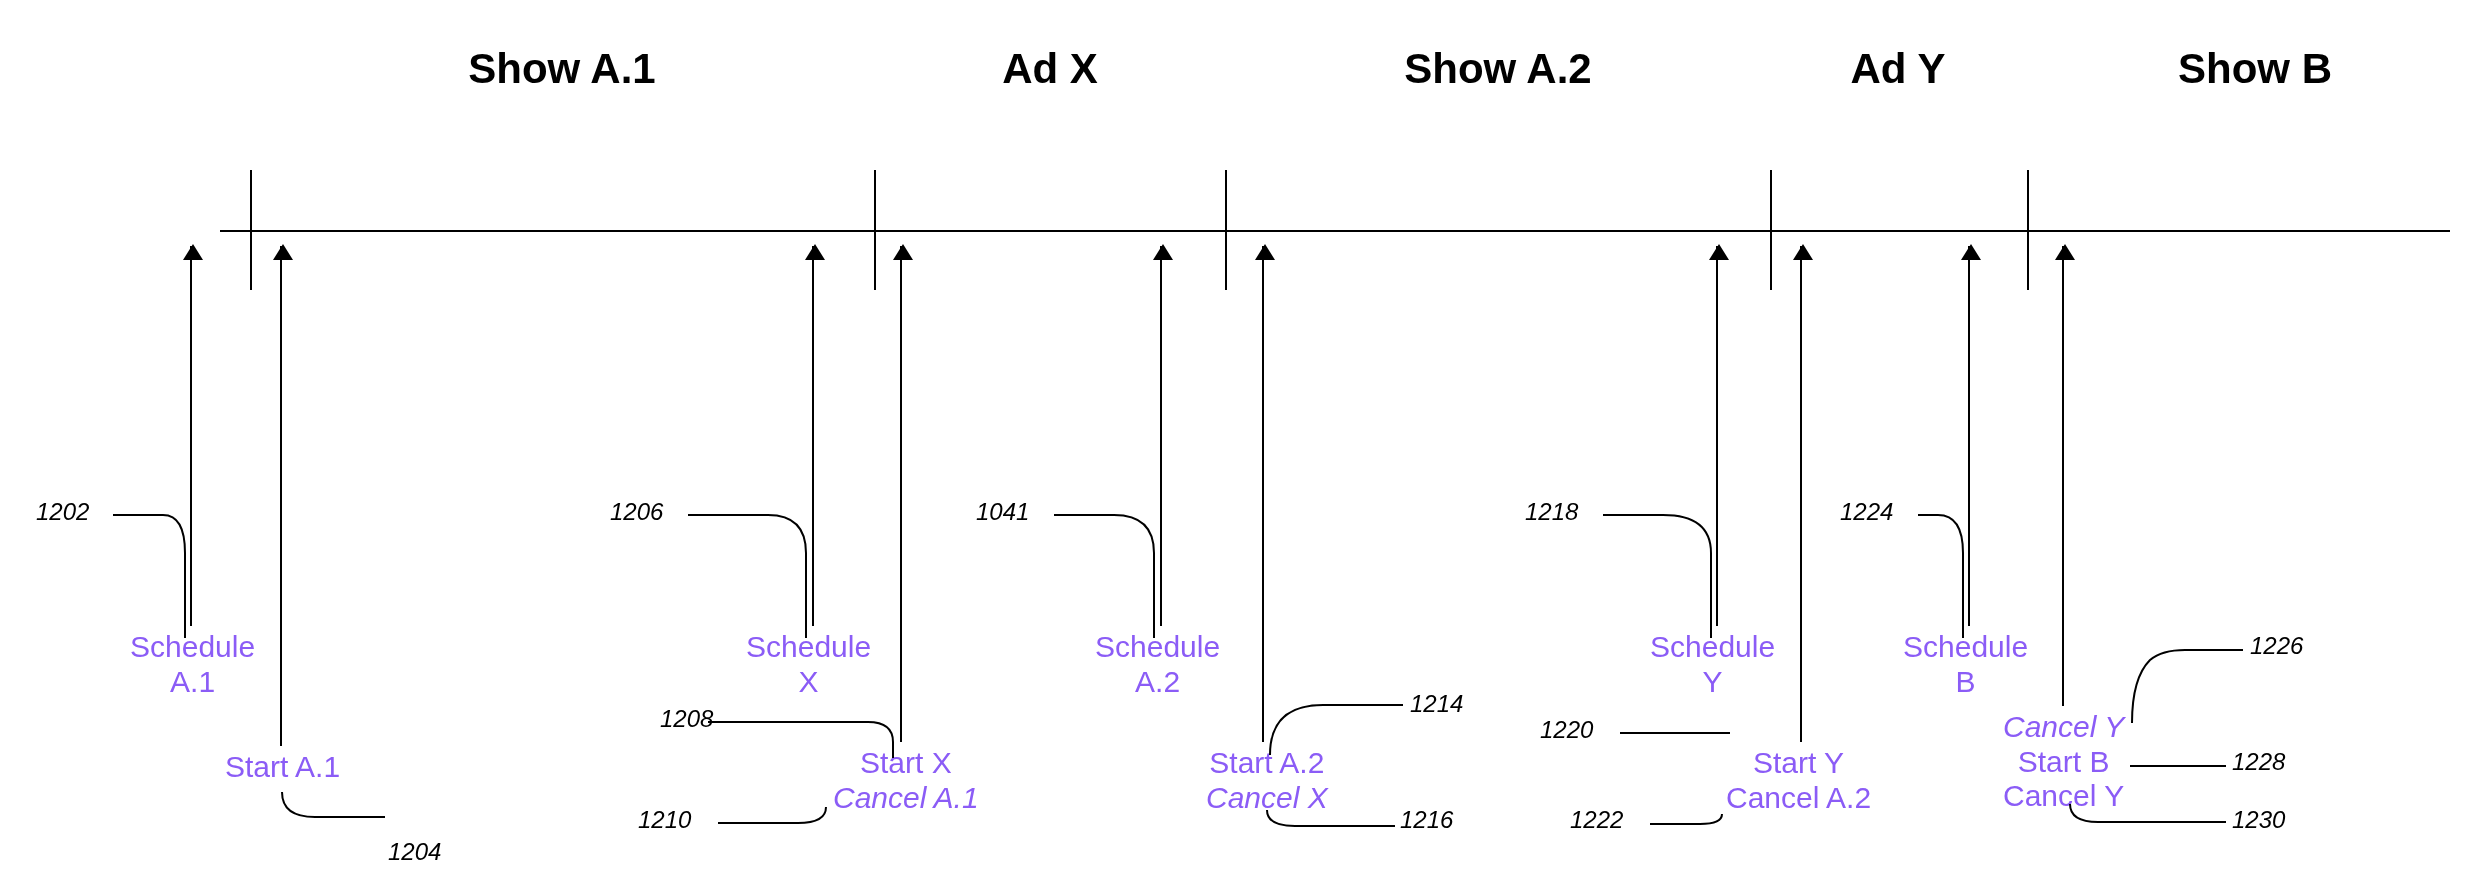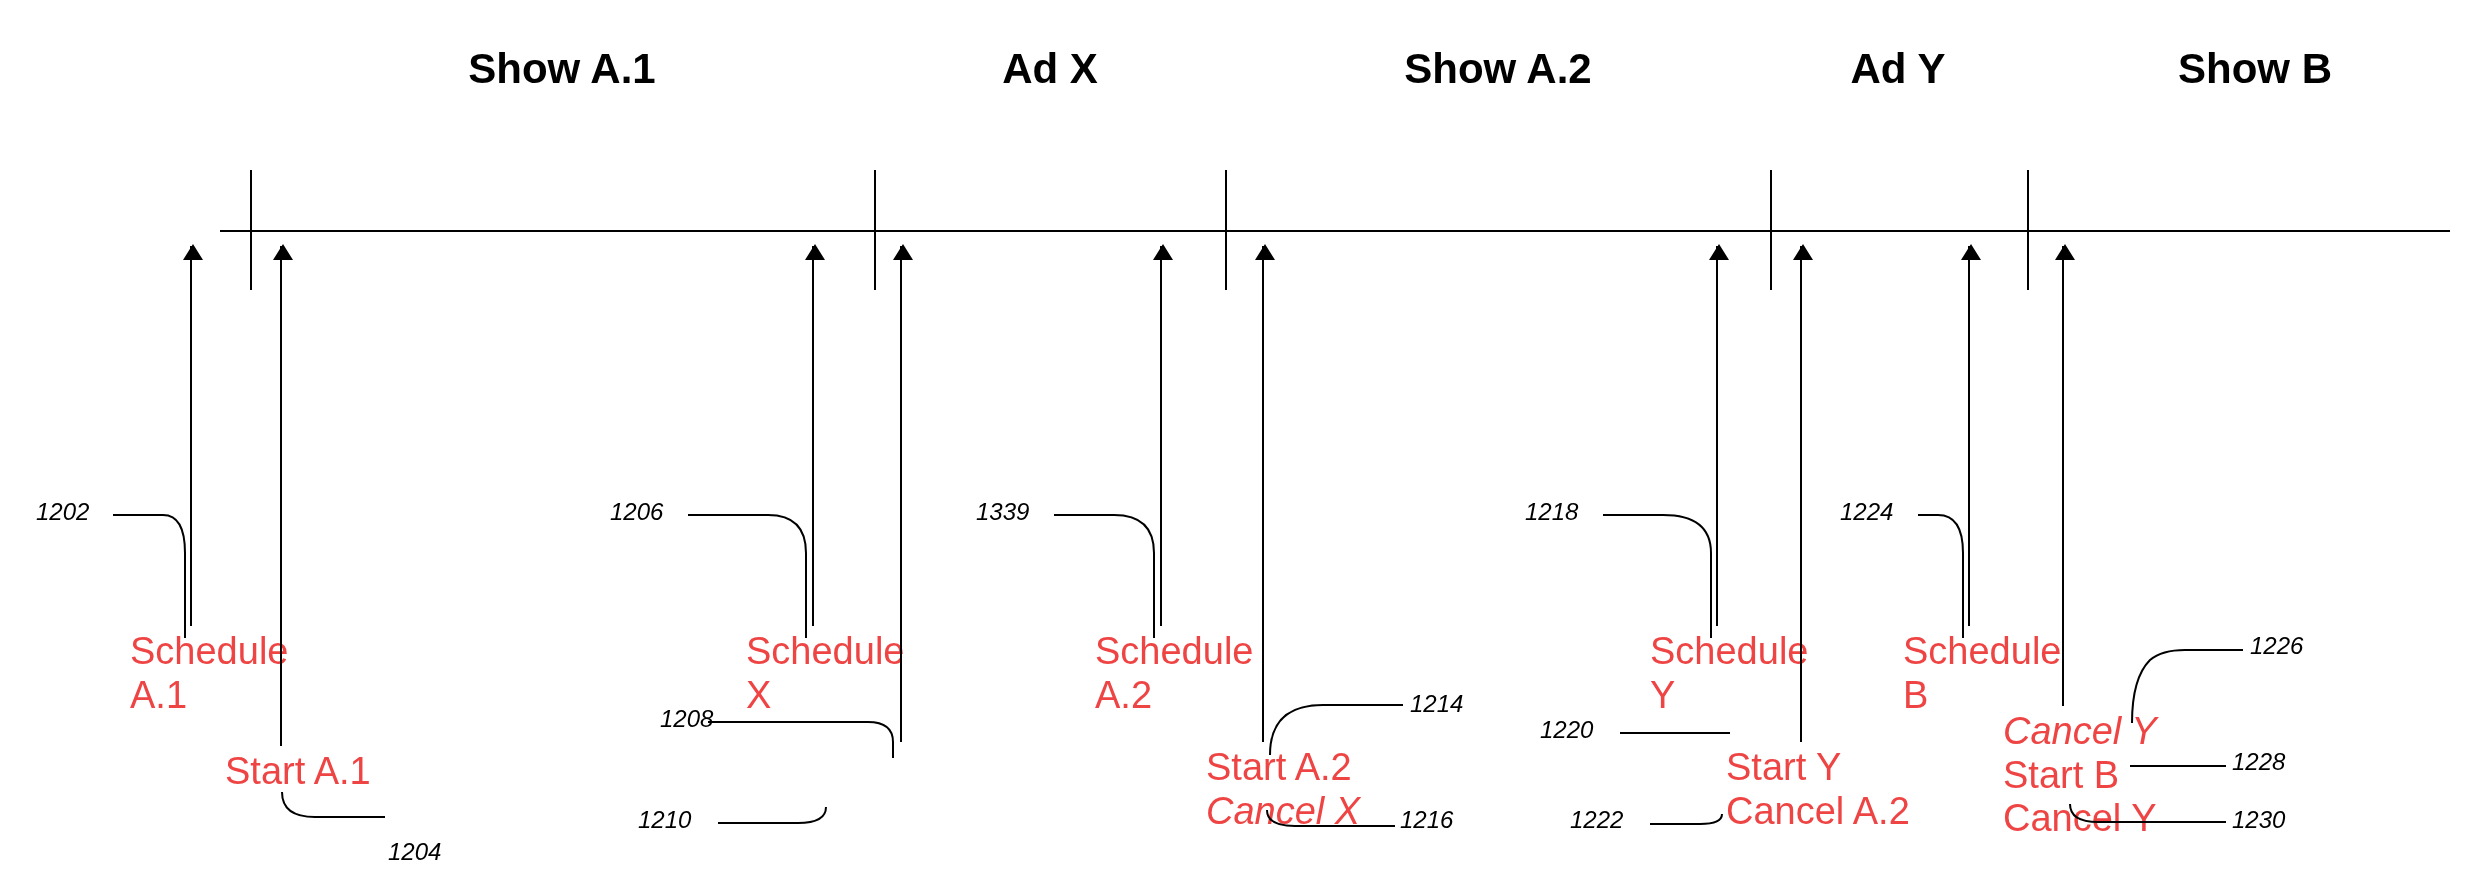--- a/index.html
+++ b/index.html
@@ -42,22 +42,23 @@
     left: -9px;
     top: -2px;
     width: 0;
     height: 0;
     border-left: 10px solid transparent;
     border-right: 10px solid transparent;
     border-bottom: 16px solid #000;
   }
   .event-label {
     position: absolute;
-    font-size: 38px;
-    color: #ef4444;
+    font-size: 30px;
+    color: #8b5cf6;
+    text-align: center;
     white-space: nowrap;
     line-height: 1.15;
   }
   .event-label .italic { font-style: italic; }
   .ref-num {
     position: absolute;
     font-style: italic;
     font-size: 24px;
     color: #000;
     white-space: nowrap;
@@ -113,39 +114,43 @@
 X</span>
   </div>
   <div class="ref-num" style="left:610px; top:498px;">1206</div>
   <div class="leader" style="left:688px; top:513px;">
     <svg width="140" height="130">
         <path d="M0 2 L80 2 Q118 2 118 40 L118 125" fill="none" stroke="#000" stroke-width="2"></path>
       </svg>
   </div>
 
   <div class="arrow" style="left:900px; top:246px; height:496px;"></div>
+  <div class="event-label" style="left:833px; top:746px;">
+    <span>Start X</span><br>
+    <span class="italic">Cancel A.1</span>
+  </div>
   <div class="ref-num" style="left:660px; top:705px;">1208</div>
   <div class="leader" style="left:708px; top:720px;">
     <svg width="210" height="42">
         <path d="M0 2 L160 2 Q185 2 185 22 L185 38" fill="none" stroke="#000" stroke-width="2"></path>
       </svg>
   </div>
   <div class="ref-num" style="left:638px; top:806px;">1210</div>
   <div class="leader" style="left:718px; top:805px;">
     <svg width="120" height="36">
         <path d="M0 18 L80 18 Q108 18 108 2" fill="none" stroke="#000" stroke-width="2"></path>
       </svg>
   </div>
 
   <div class="arrow" style="left:1160px; top:246px; height:380px;"></div>
   <div class="event-label" style="left:1095px; top:630px;">
     <span style="white-space:pre;">Schedule
 A.2</span>
   </div>
-  <div class="ref-num" style="left:976px; top:498px;">1339</div>
+  <div class="ref-num" style="left:976px; top:498px;">1041</div>
   <div class="leader" style="left:1054px; top:513px;">
     <svg width="120" height="130">
         <path d="M0 2 L60 2 Q100 2 100 40 L100 125" fill="none" stroke="#000" stroke-width="2"></path>
       </svg>
   </div>
 
   <div class="arrow" style="left:1262px; top:246px; height:496px;"></div>
   <div class="event-label" style="left:1206px; top:746px;">
     <span>Start A.2</span><br>
     <span class="italic">Cancel X</span>

